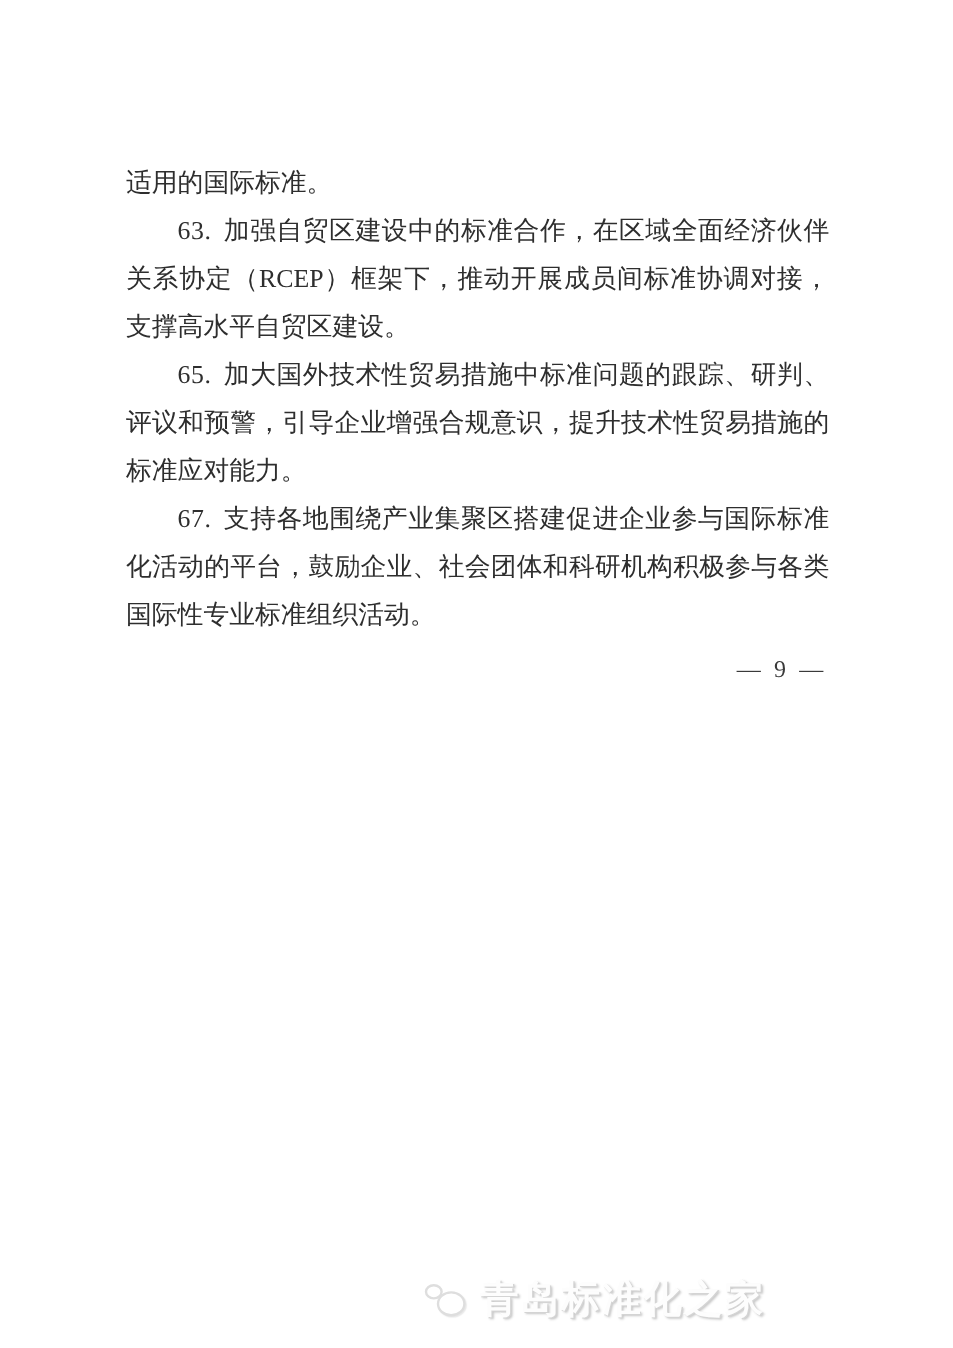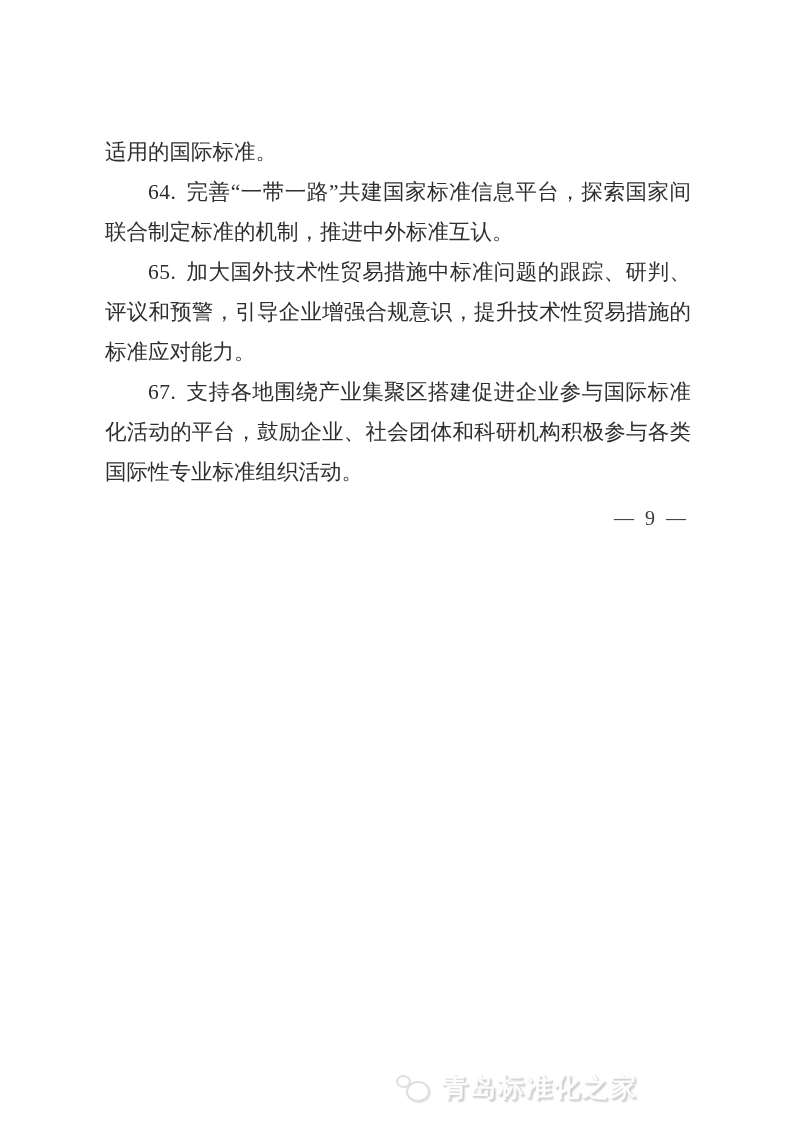--- a/index.html
+++ b/index.html
@@ -75,37 +75,37 @@
   .bubble-large {
     width: 24px;
     height: 21px;
     left: 12px;
     top: 9px;
     box-shadow: 1px 1px 1px #e8e8e8;
   }
   .wm-text {
     font-family: "Liberation Sans", "DejaVu Sans", sans-serif;
     font-weight: bold;
-    font-size: 26px;
+    font-size: 32px;
     color: #fdfdfd;
     letter-spacing: 2px;
     text-shadow: 1px 1px 0 #d4d4d4, 2px 2px 2px #c6c6c6;
     white-space: nowrap;
   }
 </style>
 </head>
 <body>
 
 <div class="page">
   <div class="content">
 
     <p class="continuation">适用的国际标准。</p>
 
+    <p class="para"><span class="num">63.</span><span>加强自贸区建设中的标准合作，在区域全面经济伙伴关系协定（RCEP）框架下，推动开展成员间标准协调对接，支撑高水平自贸区建设。</span></p>
 
-    <p class="para"><span class="num">64.</span><span>完善“一带一路”共建国家标准信息平台，探索国家间联合制定标准的机制，推进中外标准互认。</span></p>
 
     <p class="para"><span class="num">65.</span><span>加大国外技术性贸易措施中标准问题的跟踪、研判、评议和预警，引导企业增强合规意识，提升技术性贸易措施的标准应对能力。</span></p>
 
 
     <p class="para"><span class="num">67.</span><span>支持各地围绕产业集聚区搭建促进企业参与国际标准化活动的平台，鼓励企业、社会团体和科研机构积极参与各类国际性专业标准组织活动。</span></p>
 
 
 
     <div class="pagenum">— 9 —</div>
   </div>

